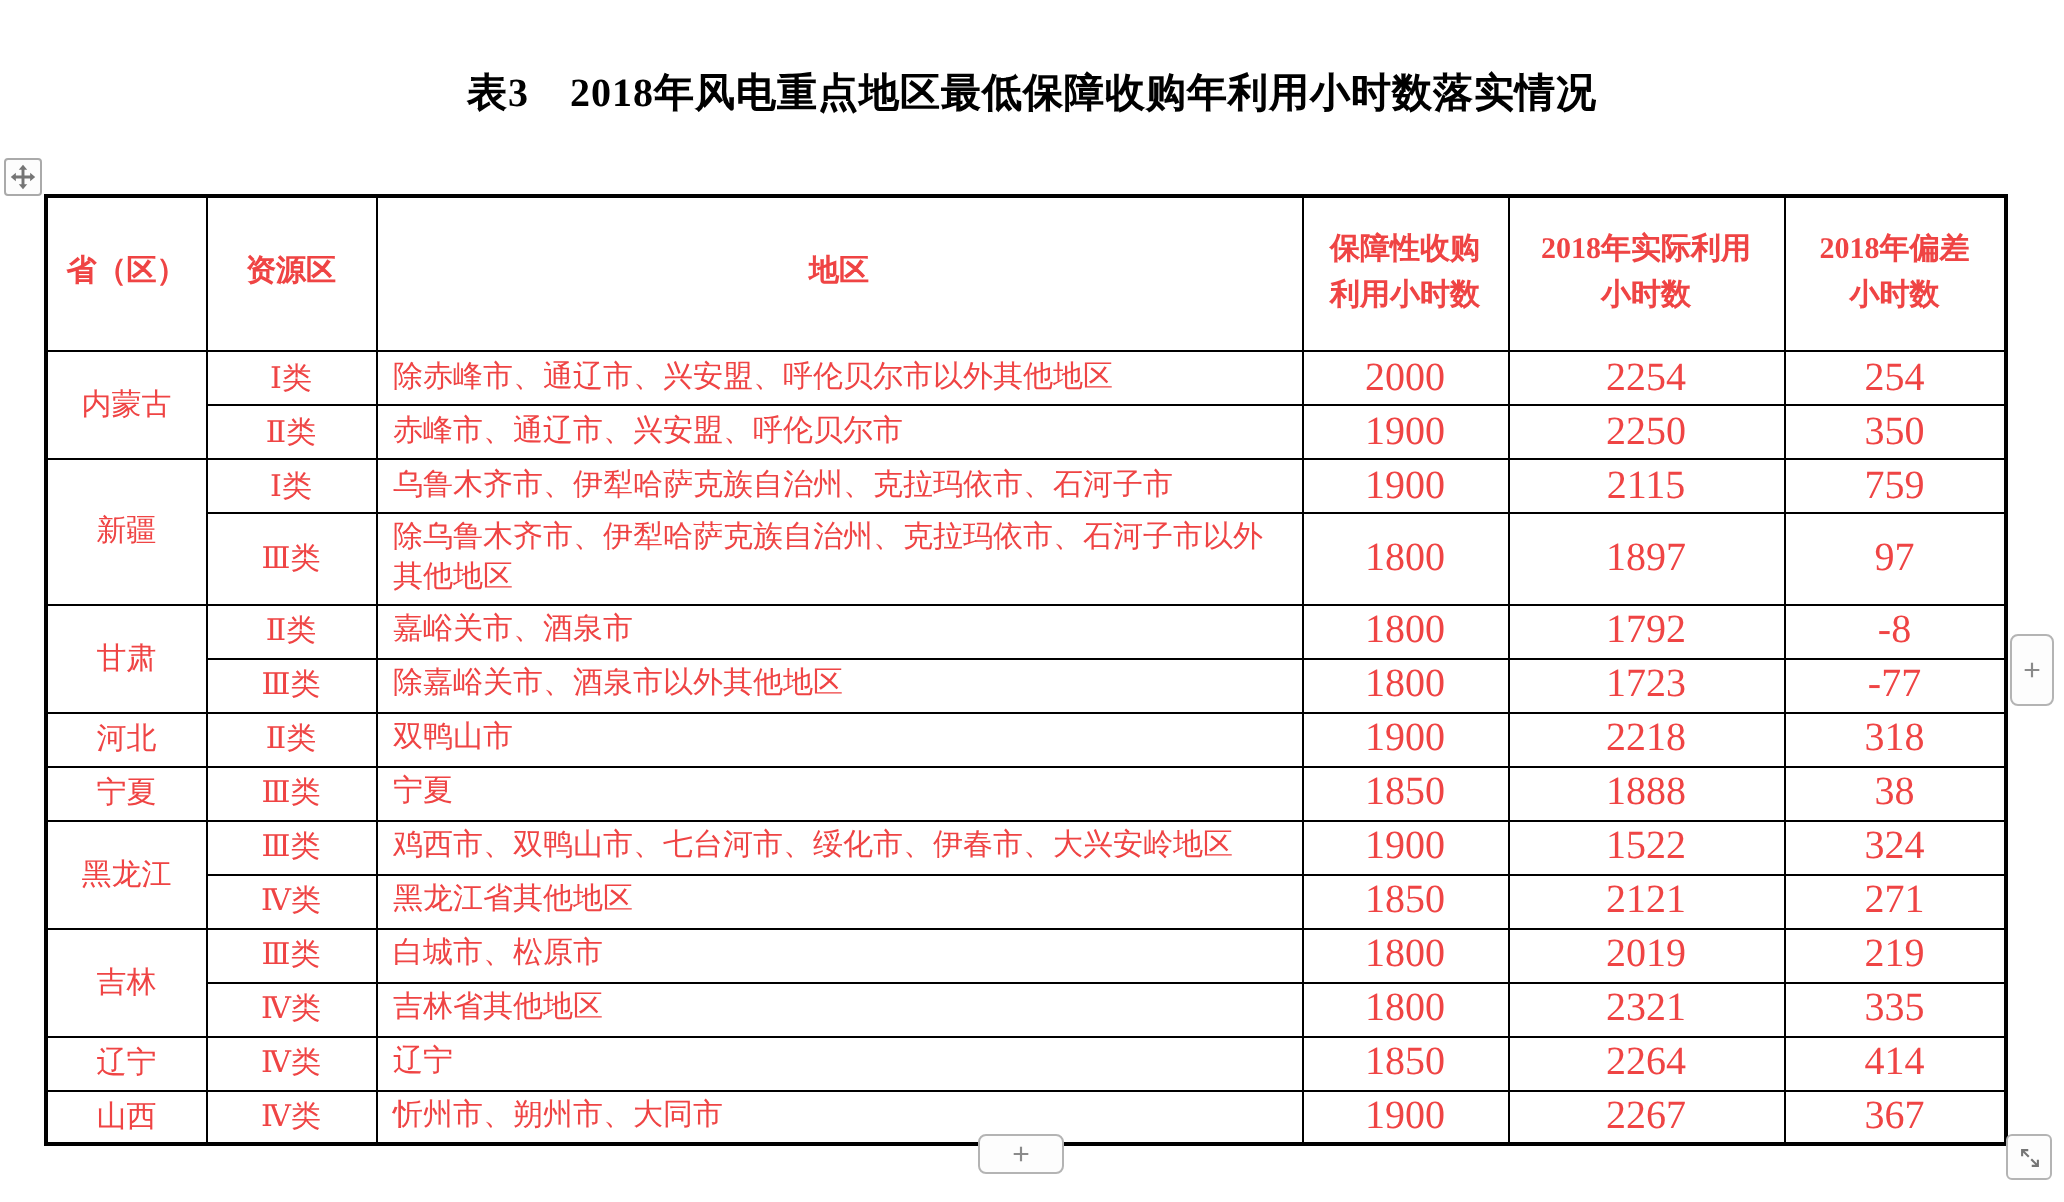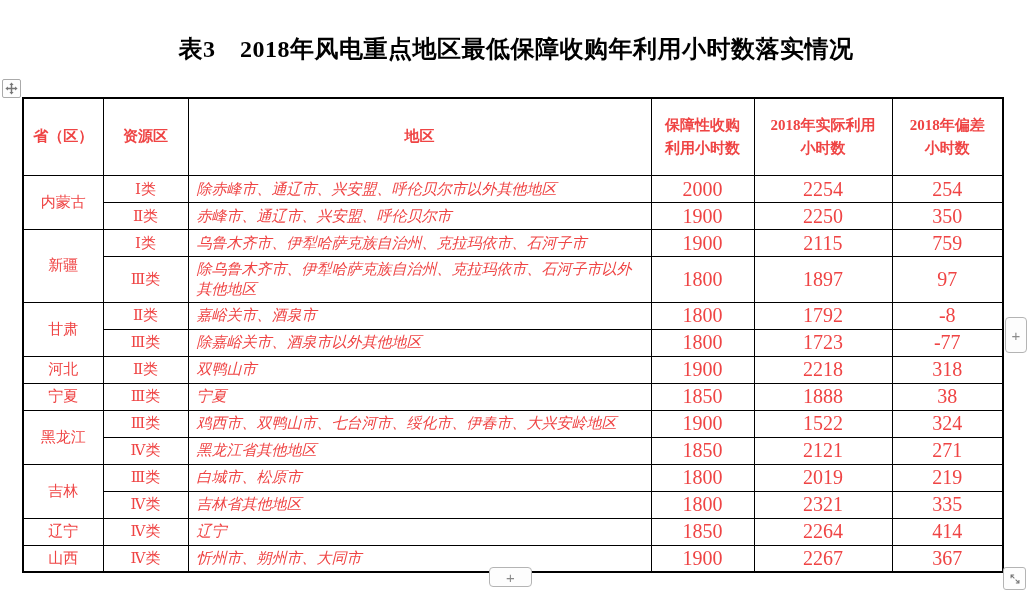--- a/index.html
+++ b/index.html
@@ -17,21 +17,21 @@
     height: 601px;
     background: #ffffff;
   }
   .doc-title {
     position: absolute;
     top: 33px;
     left: 0;
     width: 100%;
     margin: 0;
     text-align: center;
-    font-size: 24px;
+    font-size: 20px;
     font-weight: bold;
     color: #000;
     letter-spacing: 0.5px;
   }
   table.data-table {
     position: absolute;
     left: 22px;
     top: 97px;
     width: 980px;
     border-collapse: collapse;
@@ -54,21 +54,20 @@
   }
   .data-table tbody tr { height: 27px; }
   .data-table tbody tr.tall { height: 40px; }
   .data-table td { font-size: 15px; }
   .data-table td.province,
   .data-table td.zone { text-align: center; }
   .data-table td.region {
     text-align: left;
     padding: 2px 8px;
     line-height: 1.35;
-    font-style: italic;
   }
   .data-table td.num {
     text-align: center;
     font-size: 20px;
   }
   .ctrl {
     position: absolute;
     box-sizing: border-box;
     border: 1px solid #b4b4b4;
     border-radius: 4px;

